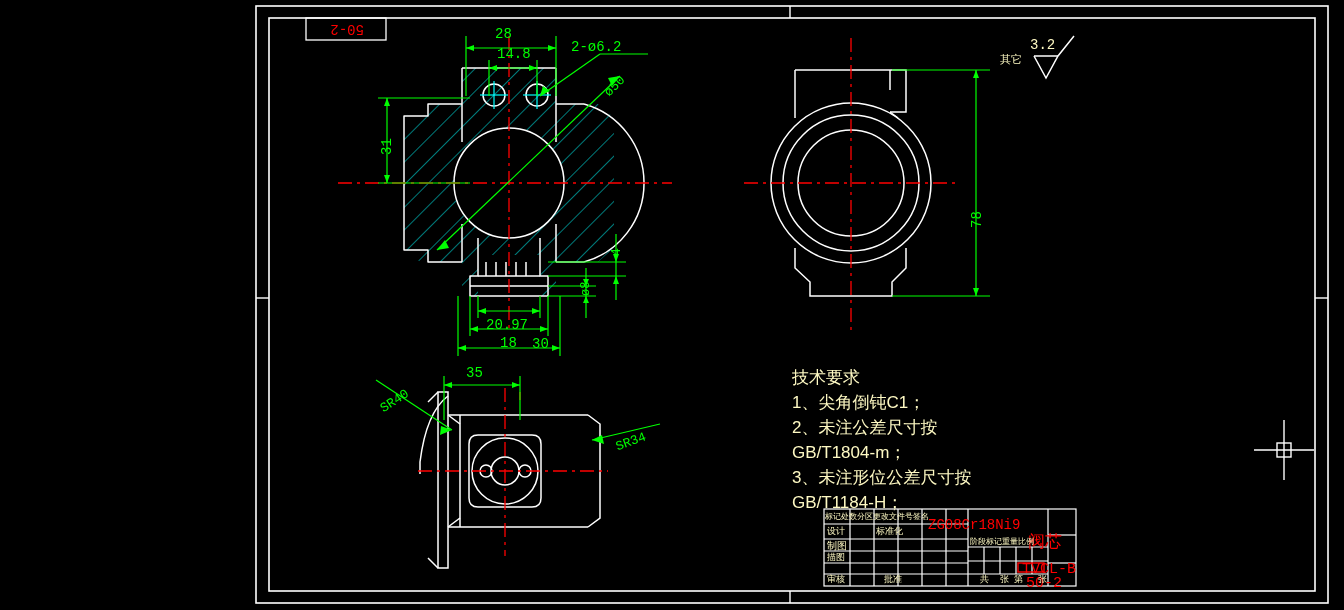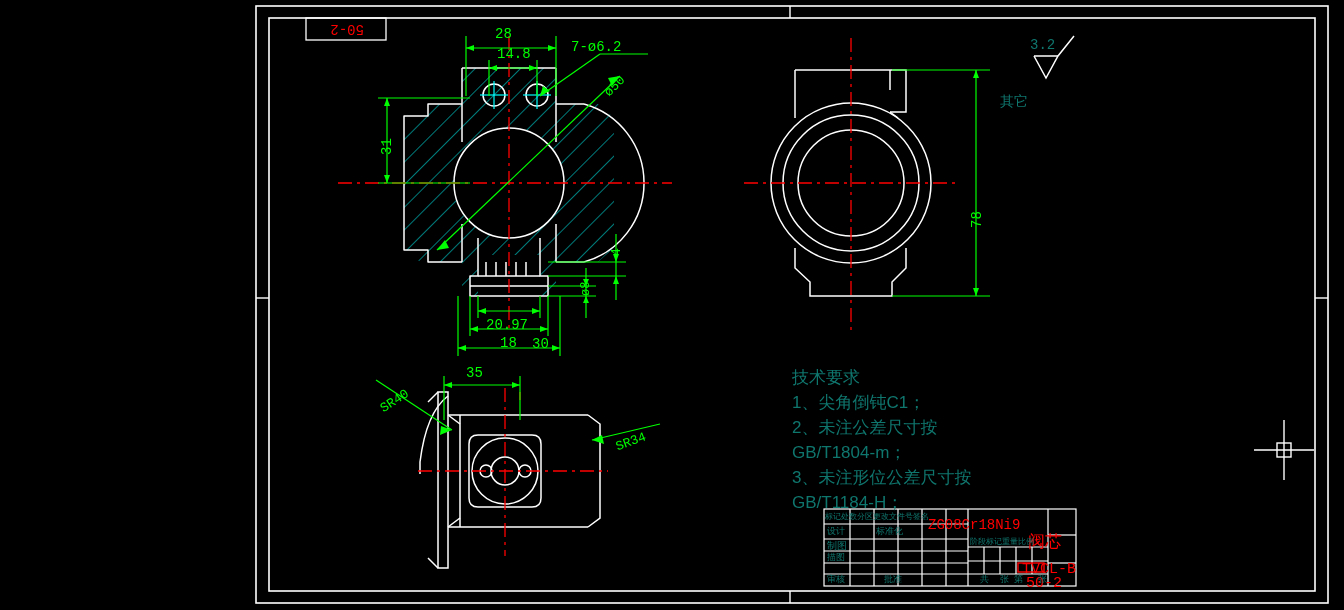--- a/index.html
+++ b/index.html
@@ -2,21 +2,21 @@
 <html><head>
 <meta charset="utf-8">
 <style>
   html,body{margin:0;padding:0;background:#000;}
   body{width:1344px;height:610px;overflow:hidden;
        font-family:"Liberation Sans",sans-serif;}
   #stage{position:relative;width:1344px;height:610px;background:#000;}
   svg#cad{position:absolute;left:0;top:0;width:1344px;height:610px;display:block;}
   .txt{position:absolute;white-space:pre;line-height:1;}
   .grn{color:#00ff00;}
-  .wht{color:#0f766e;}
+  .wht{color:#fef9c3;}
   .red{color:#ff0000;}
   .mono{font-family:"Liberation Mono",monospace;}
   .sans{font-family:"Liberation Sans",sans-serif;}
   .r180{transform:rotate(180deg);transform-origin:left top;}
   .r90{transform:rotate(-90deg);transform-origin:left top;}
   .d45{transform:rotate(-45deg);transform-origin:left top;}
   .d33{transform:rotate(-33deg);transform-origin:left top;}
   .d20{transform:rotate(-20deg);transform-origin:left top;}
 </style>
 </head>
@@ -272,32 +272,32 @@
     <line x1="1048" y1="535" x2="1076" y2="535"></line>
     <line x1="1048" y1="563" x2="1076" y2="563"></line>
   </g>
   <rect x="1018" y="563" width="26" height="9" fill="none" stroke="#ff0000" stroke-width="1.4"></rect>
 </svg>
 
 <div class="txt red mono r180" style="left:364px;top:36px;font-size:14px;">50-2</div>
 
 <div class="txt grn mono" style="left:495px;top:27px;font-size:14px;">28</div>
 <div class="txt grn mono" style="left:497px;top:47px;font-size:14px;">14.8</div>
-<div class="txt grn mono" style="left:571px;top:40px;font-size:14px;">7-ø6.2</div>
+<div class="txt grn mono" style="left:571px;top:40px;font-size:14px;">2-ø6.2</div>
 <div class="txt grn mono d45" style="left:602px;top:90px;font-size:13px;">ø50</div>
 <div class="txt grn mono r90" style="left:380px;top:155px;font-size:14px;">31</div>
 <div class="txt grn mono" style="left:500px;top:300px;font-size:14px;margin-top:36px;">18</div>
 <div class="txt grn mono" style="left:486px;top:318px;font-size:14px;">20.97</div>
 <div class="txt grn mono" style="left:500px;top:337px;font-size:14px;margin-left:32px;">30</div>
 <div class="txt grn mono r90" style="left:610px;top:256px;font-size:13px;">4</div>
 <div class="txt grn mono r90" style="left:580px;top:296px;font-size:12px;">ø8</div>
 
 <div class="txt grn mono r90" style="left:970px;top:228px;font-size:14px;">78</div>
 
-<div class="txt wht sans" style="left:1000px;top:54px;font-size:14px;margin-top:40px;">其它</div>
+<div class="txt wht sans" style="left:1000px;top:54px;font-size:11px;">其它</div>
 <div class="txt wht mono" style="left:1030px;top:38px;font-size:14px;">3.2</div>
 
 <div class="txt grn mono" style="left:466px;top:366px;font-size:14px;text-align:center;">35</div>
 <div class="txt grn mono d33" style="left:378px;top:404px;font-size:13px;">SR40</div>
 <div class="txt grn mono d20" style="left:614px;top:441px;font-size:13px;">SR34</div>
 
 <div class="txt wht sans" style="left:792px;top:369px;font-size:17px;">技术要求</div>
 <div class="txt wht sans" style="left:792px;top:394px;font-size:17px;">1、尖角倒钝C1；</div>
 <div class="txt wht sans" style="left:792px;top:419px;font-size:17px;">2、未注公差尺寸按</div>
 <div class="txt wht sans" style="left:792px;top:444px;font-size:17px;">GB/T1804-m；</div>

